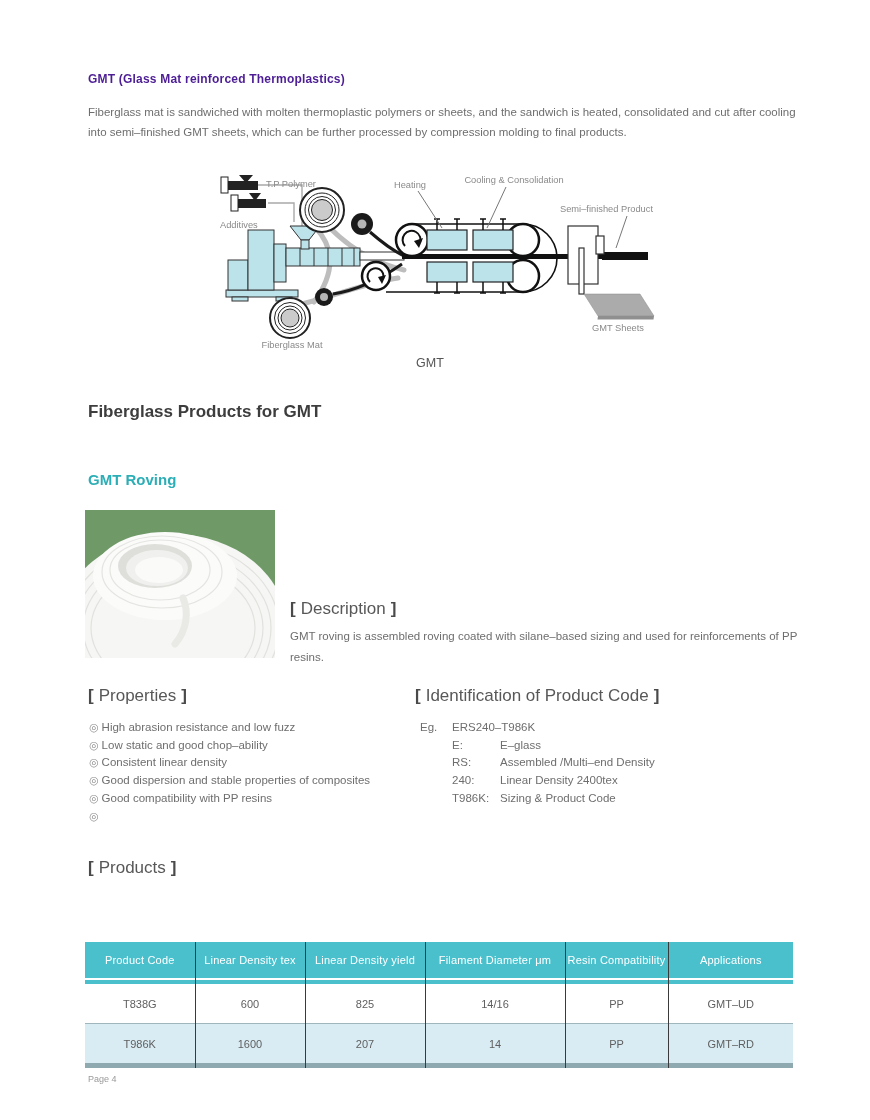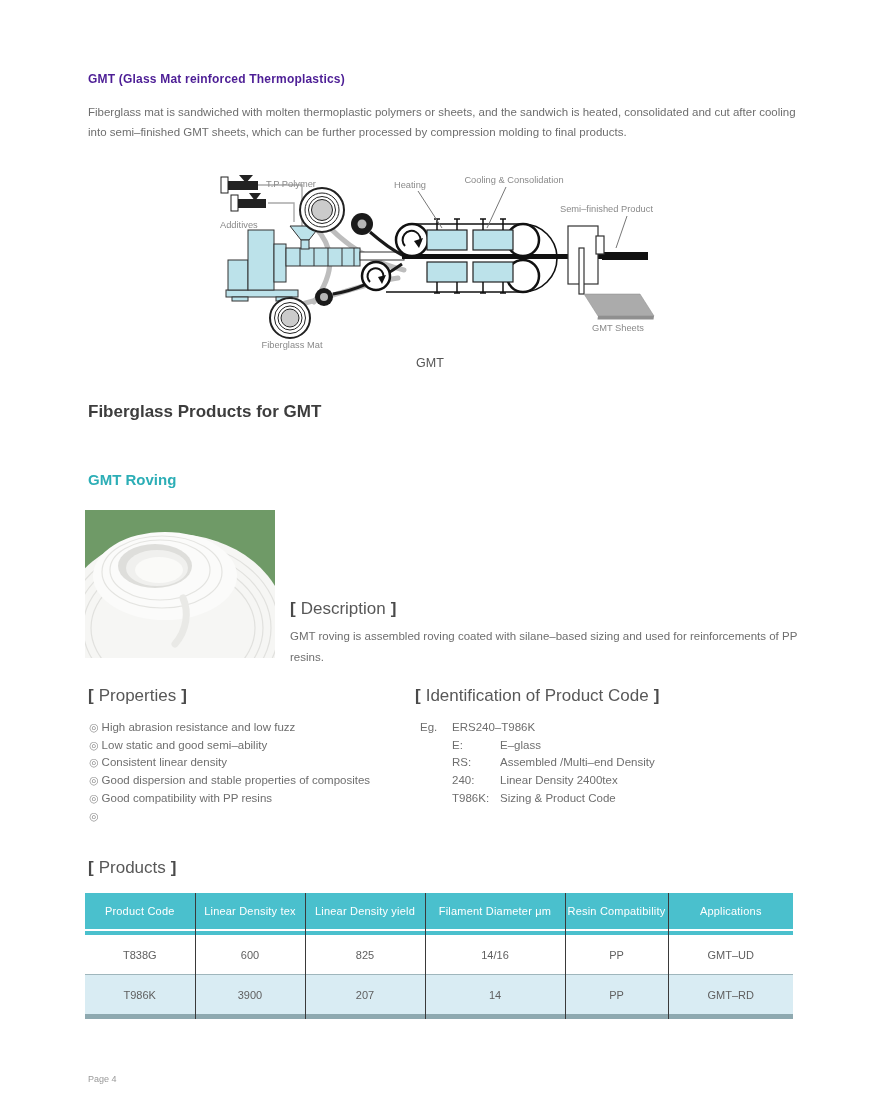--- a/index.html
+++ b/index.html
@@ -54,21 +54,21 @@
   
   .diagram-wrap { left:190px; top:172px; width:480px; }
   .diagram-caption { left:190px; top:356px; width:480px; text-align:center;
     font-size:12.5px; color:#555; }
   svg text.dlabel { font-family:"Liberation Sans", sans-serif; font-size:9.3px; fill:#8a8a8a; }
 
   
   .photo-wrap { left:85px; top:510px; width:190px; height:148px; }
 
   
-  .table-wrap { left:85px; top:893px; }
+  .table-wrap { left:85px; top:942px; }
   table.products-table { border-collapse:collapse; table-layout:fixed; width:708px; }
   .products-table th, .products-table td {
     border-right:1.5px solid #3a3a3a; padding:0; text-align:center;
   }
   .products-table tr > *:last-child { border-right:none; }
   .head-row th { background:#4AC0CD; color:#ffffff; font-weight:normal;
     font-size:11px; height:36px; letter-spacing:0.2px; }
   .gap-row td   { height:2px; background:#ffffff; }
   .strip-row td { height:4px; background:#4AC0CD; }
   .body-row td  { height:39px; font-size:11px; color:#5f5f5f; background:#ffffff; }
@@ -232,21 +232,21 @@
 <div class="abs bracket-heading props-heading">
   <span class="br open">[</span><span>Properties</span><span class="br close">]</span>
 </div>
 <ul class="abs props-list">
   <li>
       <span class="bullet">◎</span>
       <span>High abrasion resistance and low fuzz</span>
     </li>
   <li>
       <span class="bullet">◎</span>
-      <span>Low static and good semi–ability</span>
+      <span>Low static and good chop–ability</span>
     </li>
   <li>
       <span class="bullet">◎</span>
       <span>Consistent linear density</span>
     </li>
   <li>
       <span class="bullet">◎</span>
       <span>Good dispersion and stable properties of composites</span>
     </li>
   <li>
@@ -322,21 +322,21 @@
       <tr class="body-row">
         <td>T838G</td>
         <td>600</td>
         <td>825</td>
         <td>14/16</td>
         <td>PP</td>
         <td>GMT–UD</td>
       </tr>
       <tr class="body-row alt">
         <td>T986K</td>
-        <td>3900</td>
+        <td>1600</td>
         <td>207</td>
         <td>14</td>
         <td>PP</td>
         <td>GMT–RD</td>
       </tr>
     </tbody>
     <tfoot>
       <tr class="foot-row">
           <td></td>
           <td></td>

